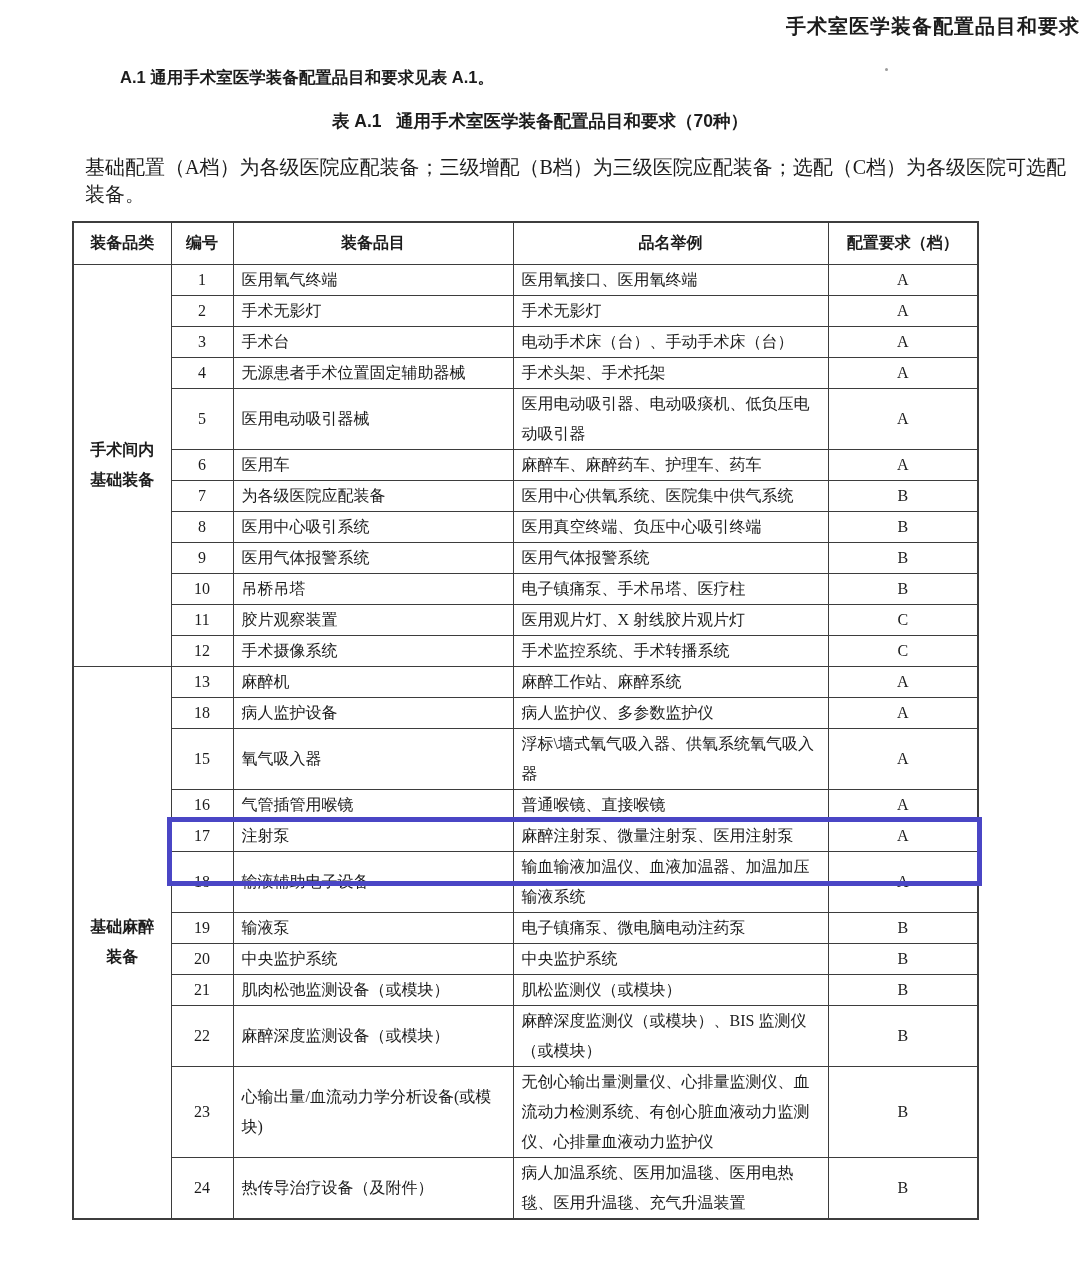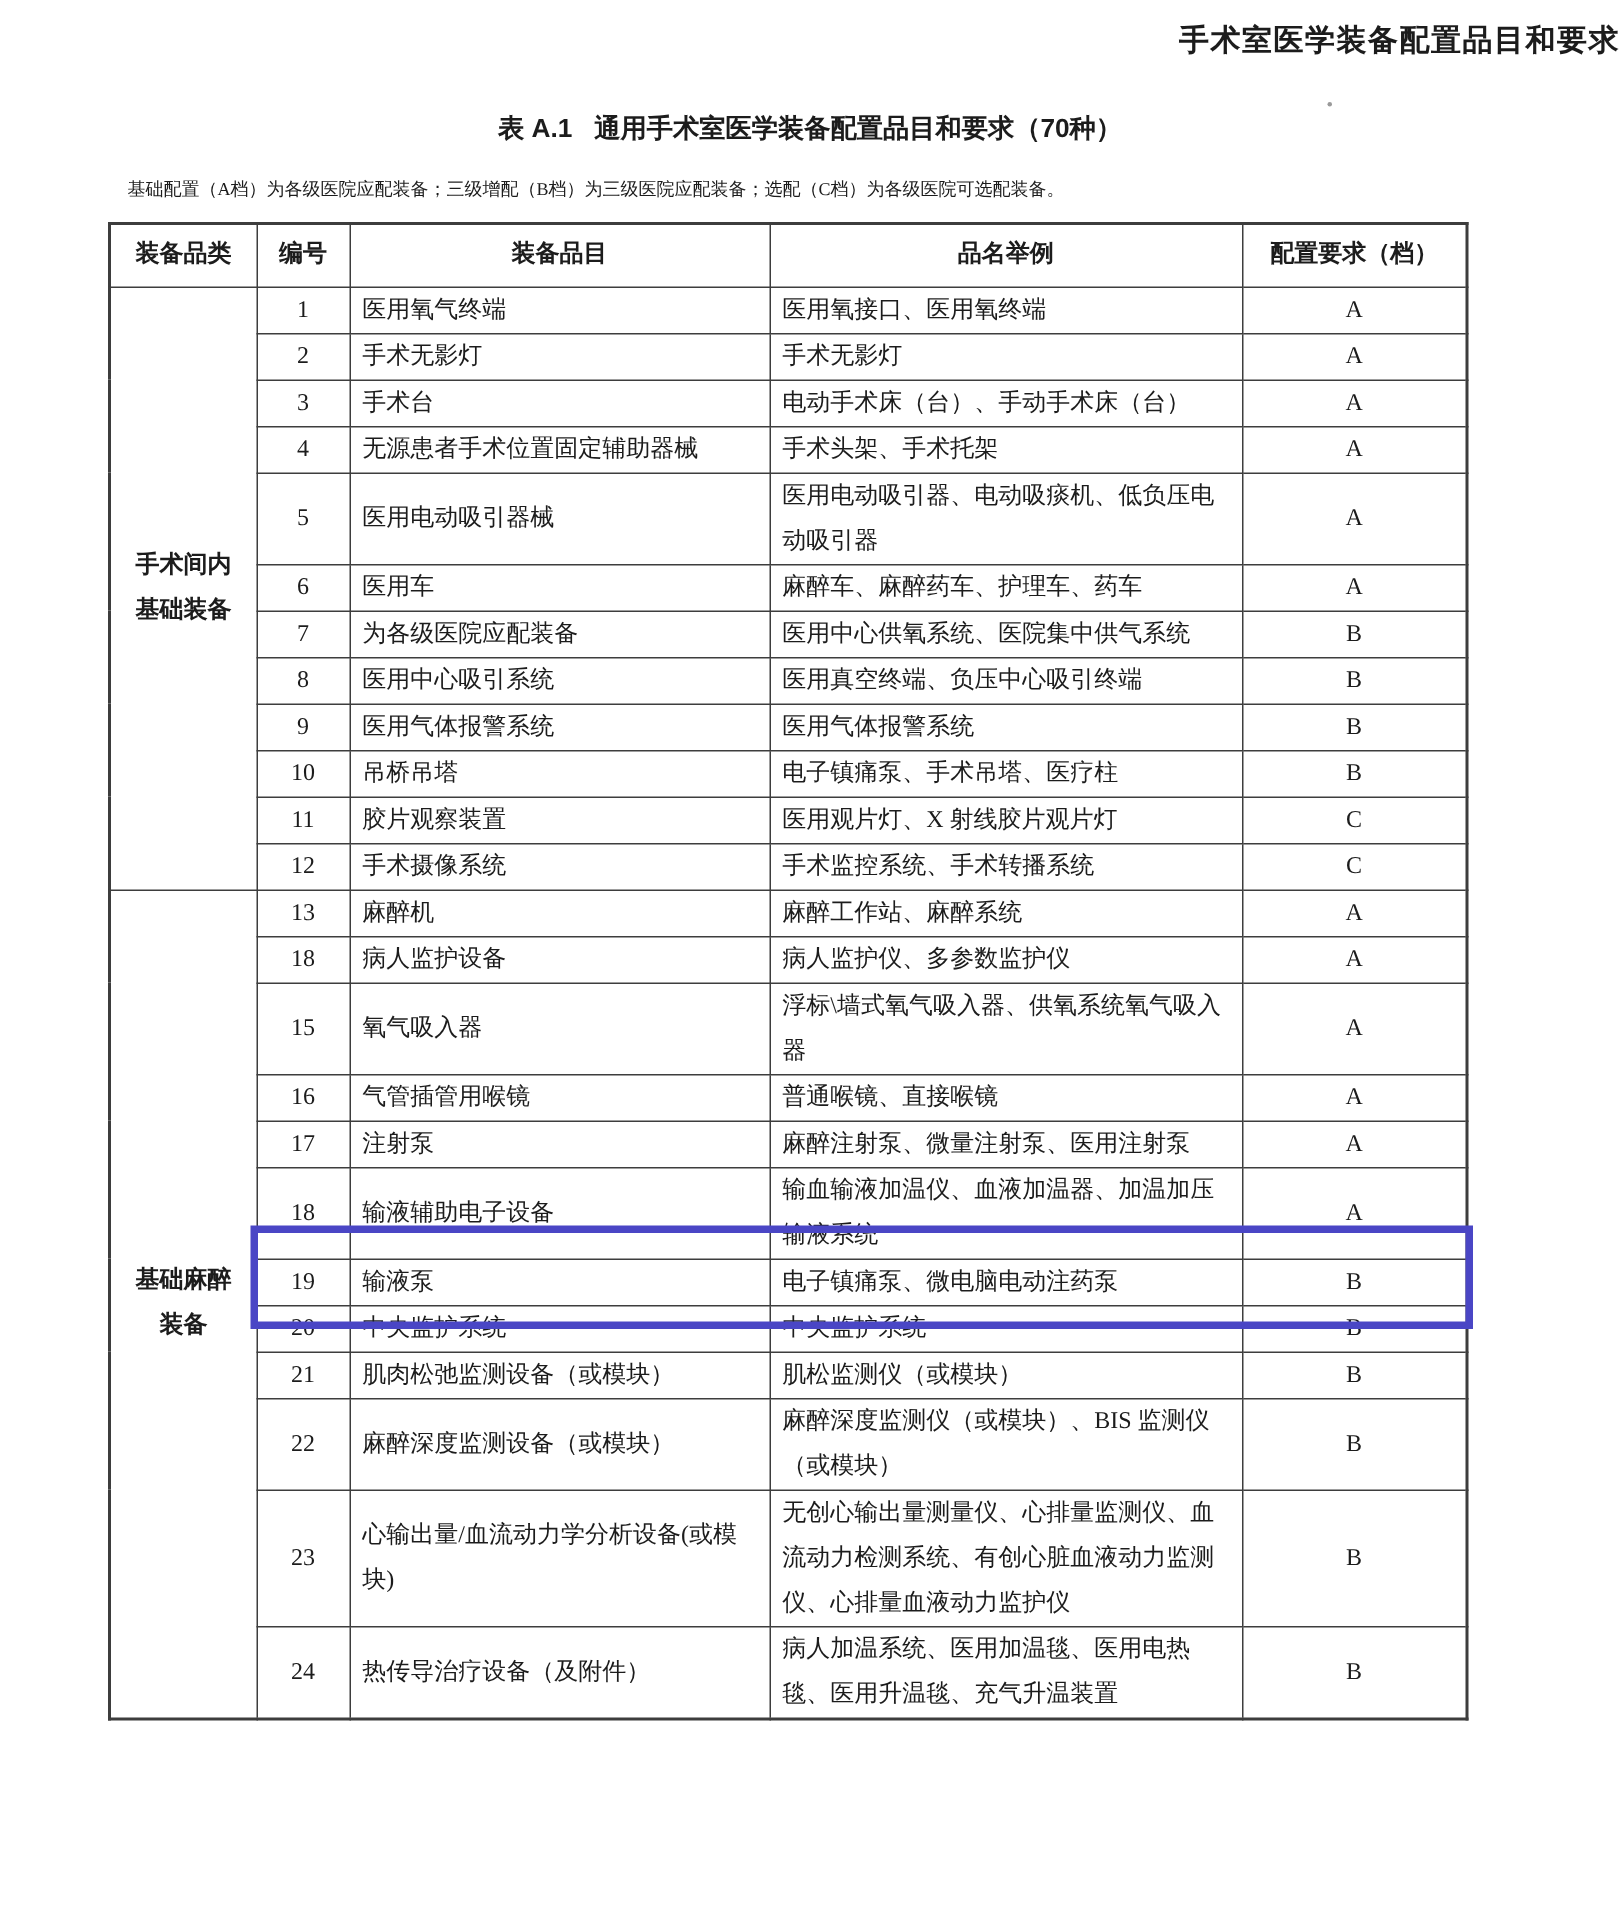--- a/index.html
+++ b/index.html
@@ -20,30 +20,30 @@
     font-weight: bold;
     letter-spacing: 1px;
   }
   .intro {
     margin: 27px 0 0 120px;
     font-family: "Liberation Sans", "DejaVu Sans", sans-serif;
     font-size: 16.5px;
     font-weight: bold;
   }
   .table-caption {
-    margin-top: 33px;
+    margin-top: 20px;
     text-align: center;
     font-family: "Liberation Sans", "DejaVu Sans", sans-serif;
     font-size: 17.5px;
     font-weight: bold;
     white-space: pre-wrap;
   }
   .note {
     margin: 21px 0 0 85px;
-    font-size: 12px;
+    font-size: 20px;
   }
   table.equip {
     margin: 13px 0 4px 72px;
     width: 905px;
     border-collapse: collapse;
     table-layout: fixed;
   }
   table.equip th, table.equip td {
     border: 1px solid #3d3d3d;
     font-size: 16px;
@@ -88,20 +88,21 @@
   }
 </style>
 </head>
 <body>
 
 <div class="page">
   <div class="scan-dot"></div>
 
   <div class="doc-title">手术室医学装备配置品目和要求</div>
 
+  <div class="intro">A.1 通用手术室医学装备配置品目和要求见表 A.1。</div>
 
   <div class="table-caption">表 A.1   通用手术室医学装备配置品目和要求（70种）</div>
 
   <div class="note">基础配置（A档）为各级医院应配装备；三级增配（B档）为三级医院应配装备；选配（C档）为各级医院可选配装备。</div>
 
   <table class="equip">
     <colgroup>
       <col style="width:98px">
       <col style="width:62px">
       <col style="width:280px">

